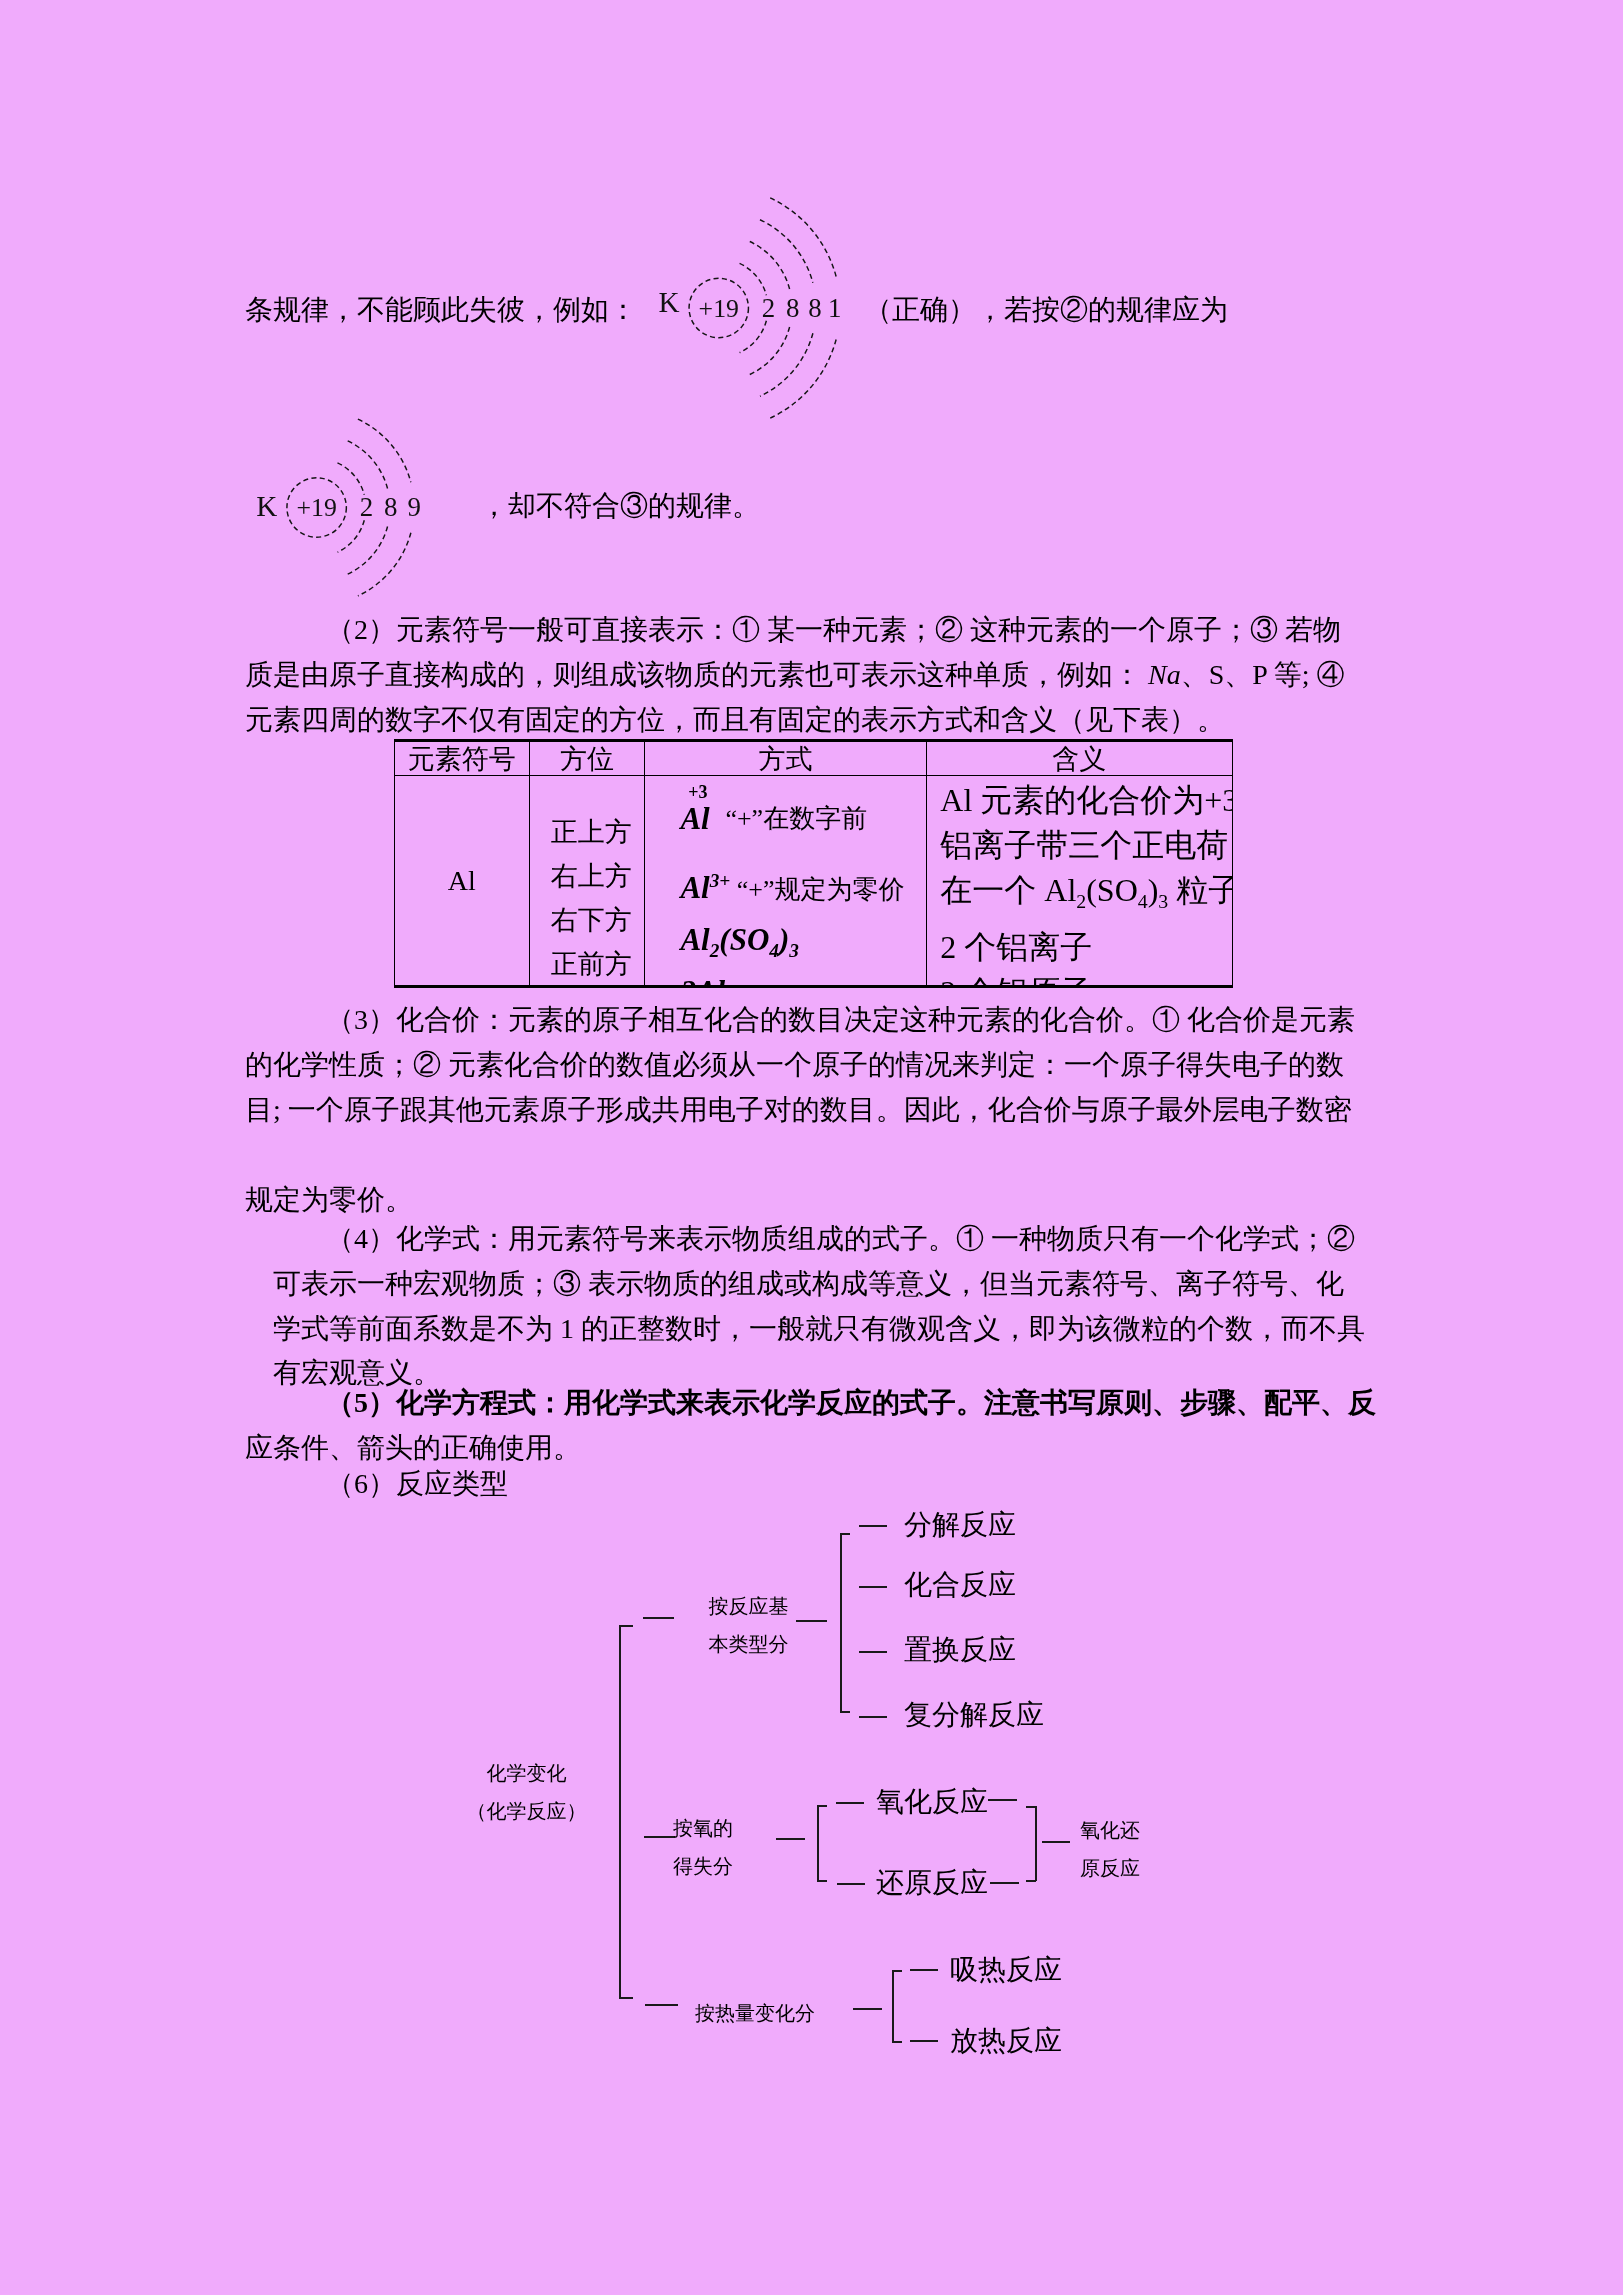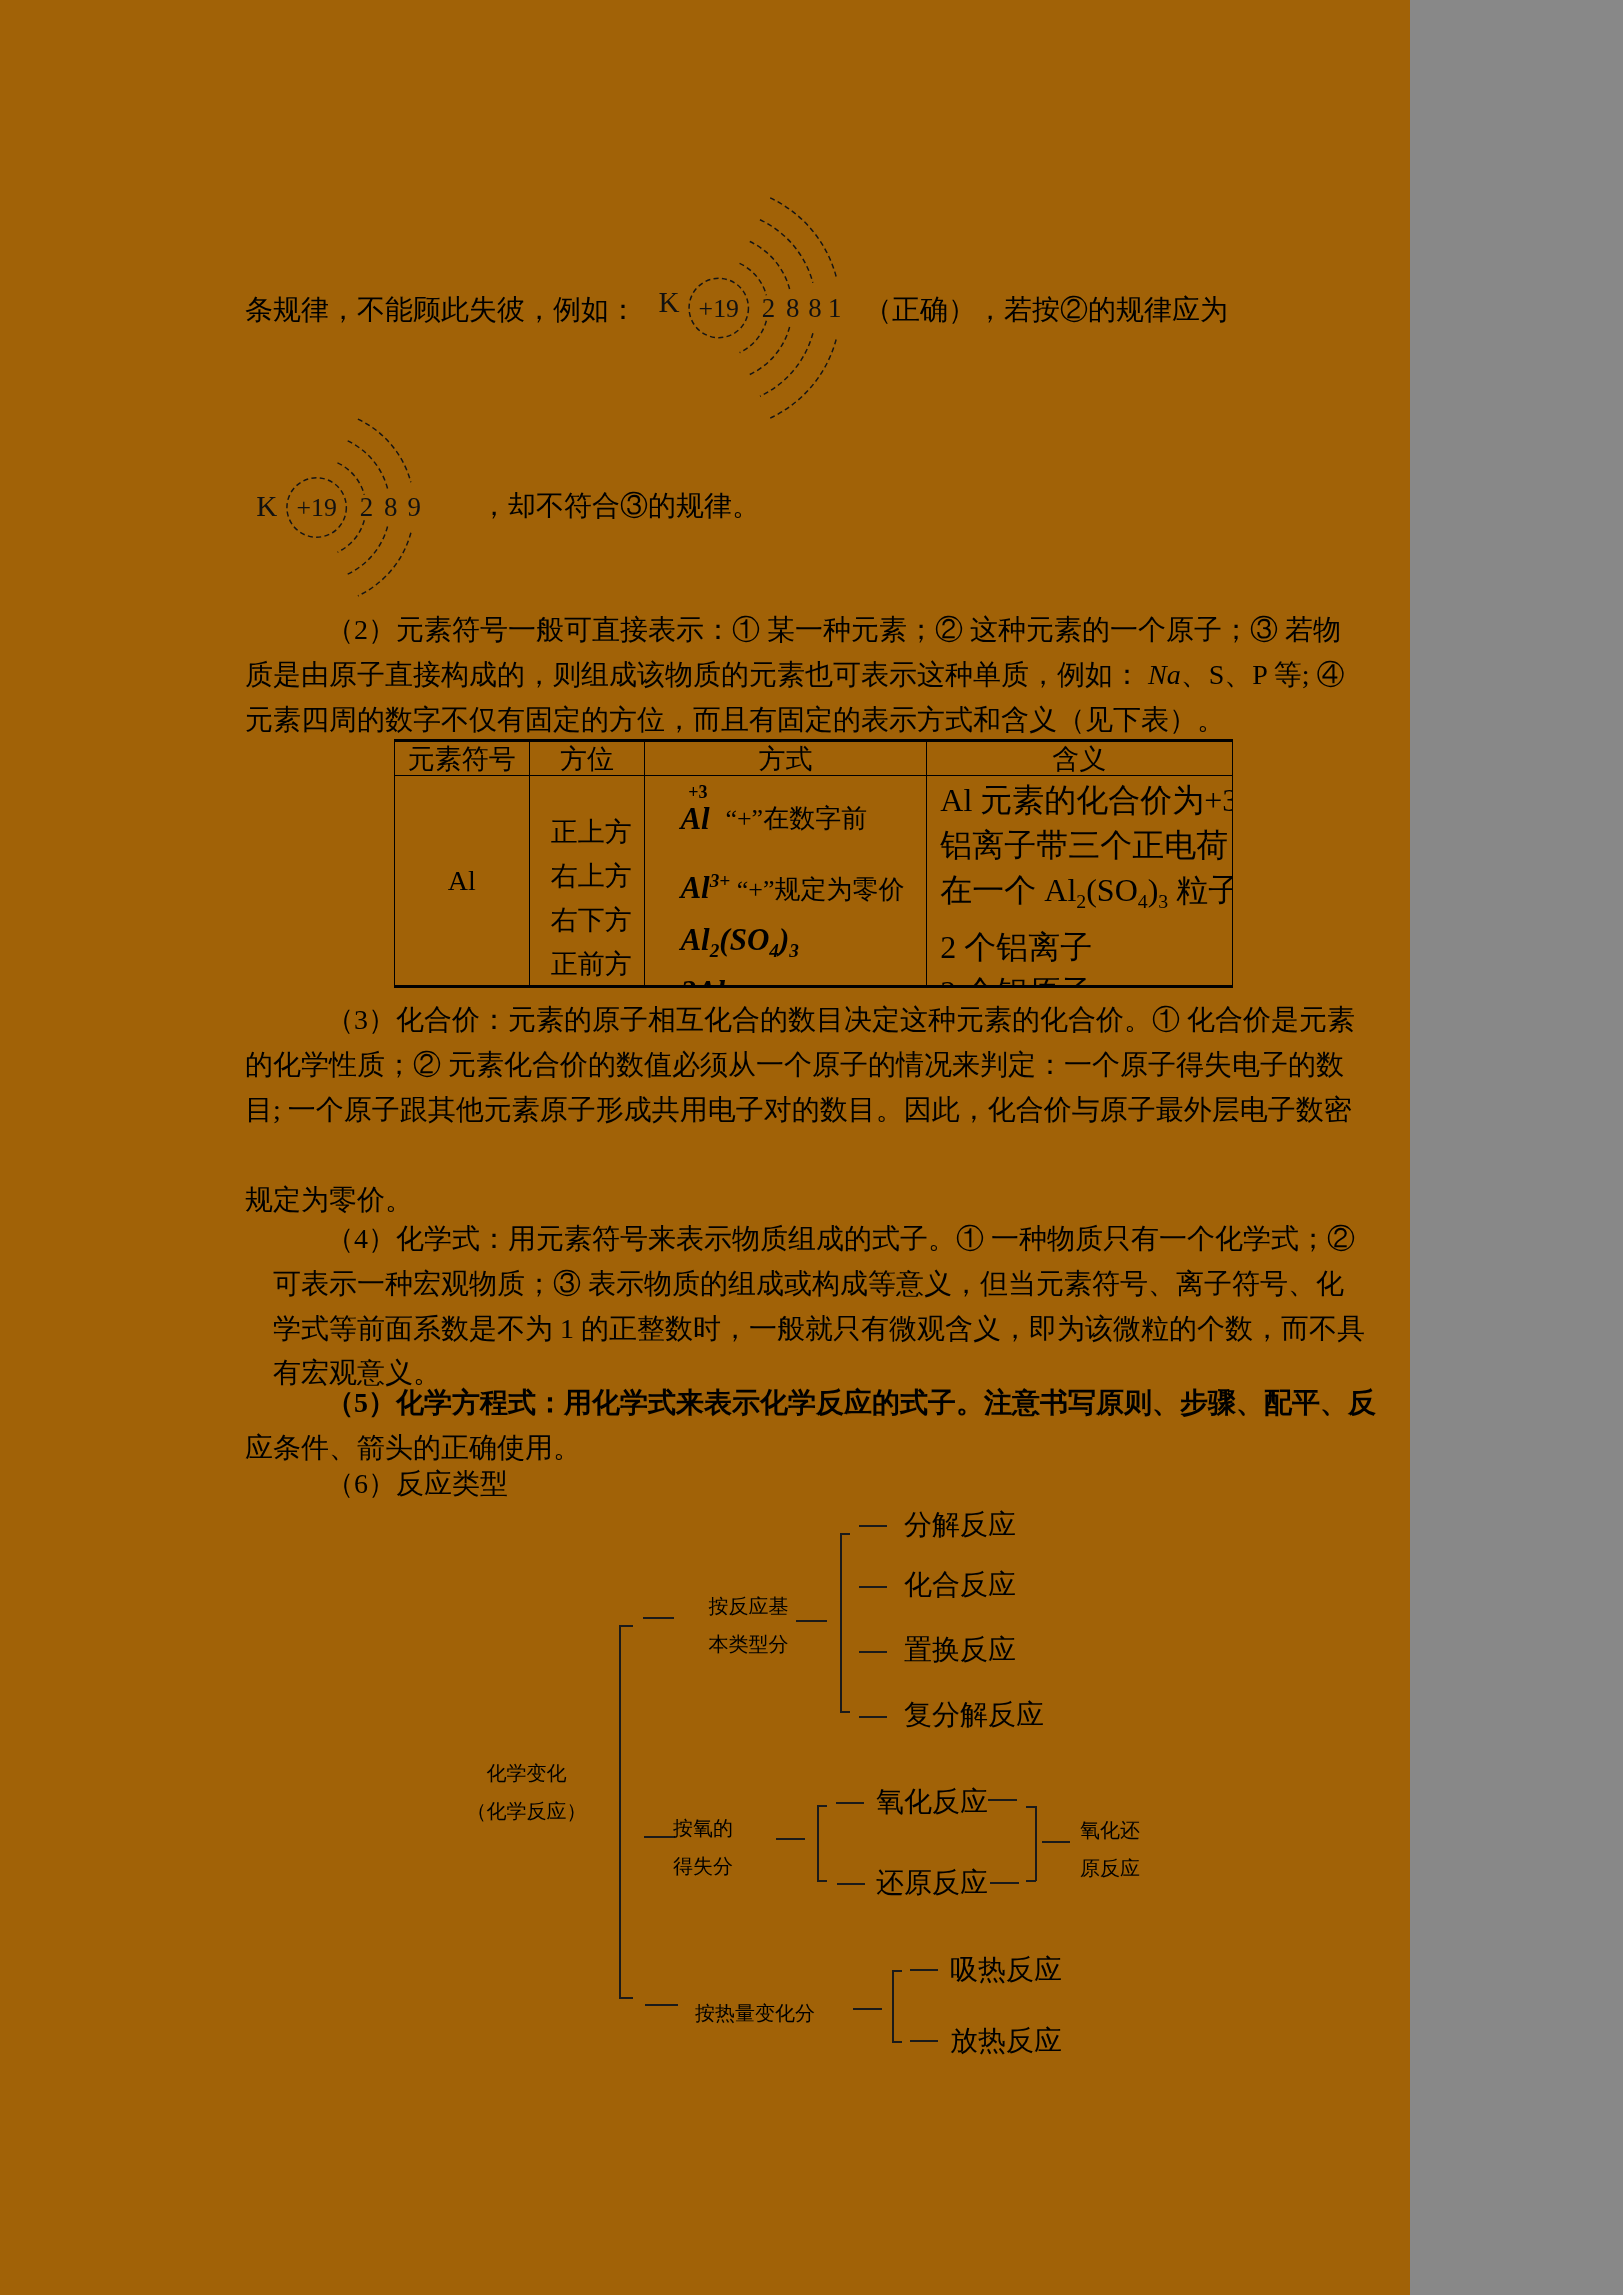--- a/index.html
+++ b/index.html
@@ -1,19 +1,19 @@
 <!DOCTYPE html>
 <html style="font-size:9px"><head>
 <meta charset="utf-8">
 <style>
   html,body{margin:0;padding:0;background:#888;}
   .page{
     position:relative;
-    width:1410px;height:2295px;
-    background:#a16207;
+    width:1623px;height:2295px;
+    background:#f0abfc;
     font-family:"Liberation Serif","DejaVu Serif",serif;
     color:#000;
     overflow:hidden;
   }
   .tline{position:absolute;font-size:28px;line-height:45px;white-space:nowrap;}
   .ind{padding-left:81px;}
   .ind2{padding-left:28px;}
   i{font-style:italic;}
   sub,sup{font-size:62%;}
   

